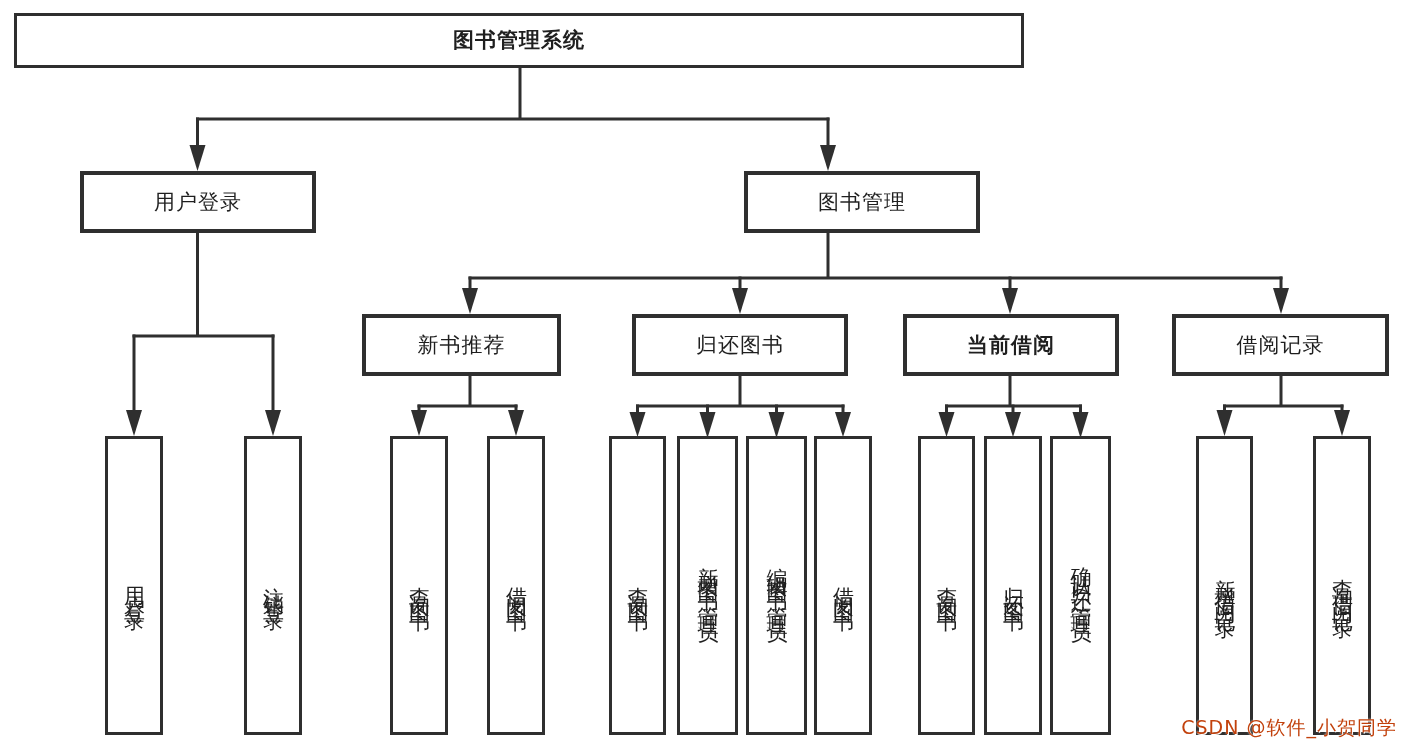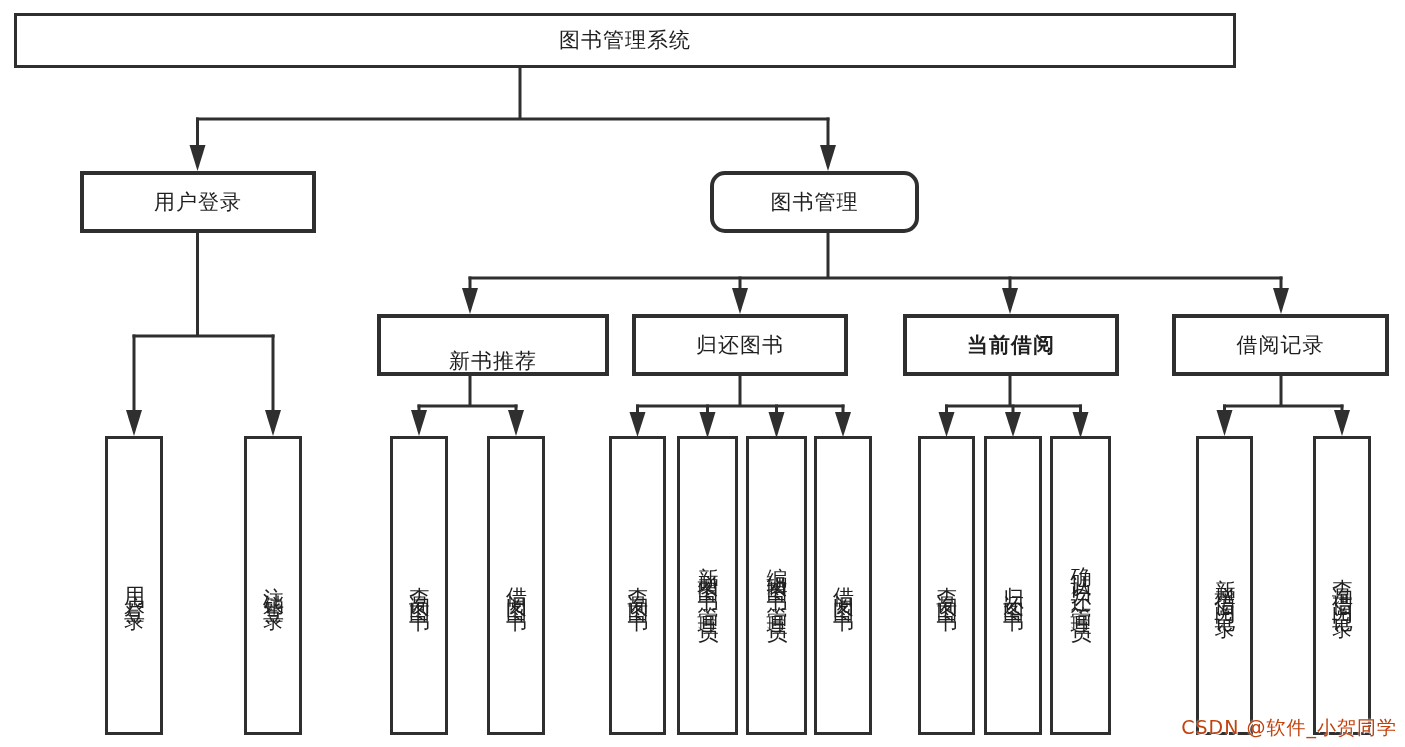--- a/index.html
+++ b/index.html
@@ -24,25 +24,25 @@
     justify-content: center;
     font-size: 21px;
     line-height: 1;
     letter-spacing: 1px;
     color: #1f1f1f;
     z-index: 2;
   }
   .box.thick { border-width: 4px; }
 
   
-  .root  { left: 14px;  top: 13px;  width: 1222px; height: 55px; }
+  .root  { left: 14px;  top: 13px;  width: 1010px; height: 55px; font-weight: bold; }
   .l2a   { left: 80px;  top: 171px; width: 236px;  height: 62px; }
-  .l2b   { left: 710px; top: 171px; width: 209px;  height: 62px; border-radius: 15px; }
+  .l2b   { left: 744px; top: 171px; width: 236px;  height: 62px; }
   .l3    { top: 314px; height: 62px; }
-  .l3a   { left: 377px;  width: 232px; align-items: flex-end; }
+  .l3a   { left: 362px;  width: 199px; }
   .l3b   { left: 632px;  width: 216px; }
   .l3c   { left: 903px;  width: 216px; font-weight: bold; }
   .l3d   { left: 1172px; width: 217px; }
 
   
   .leaf { top: 436px; height: 299px; }
   .leaf span {
     writing-mode: vertical-rl;
     text-orientation: mixed;
     letter-spacing: 8px;

